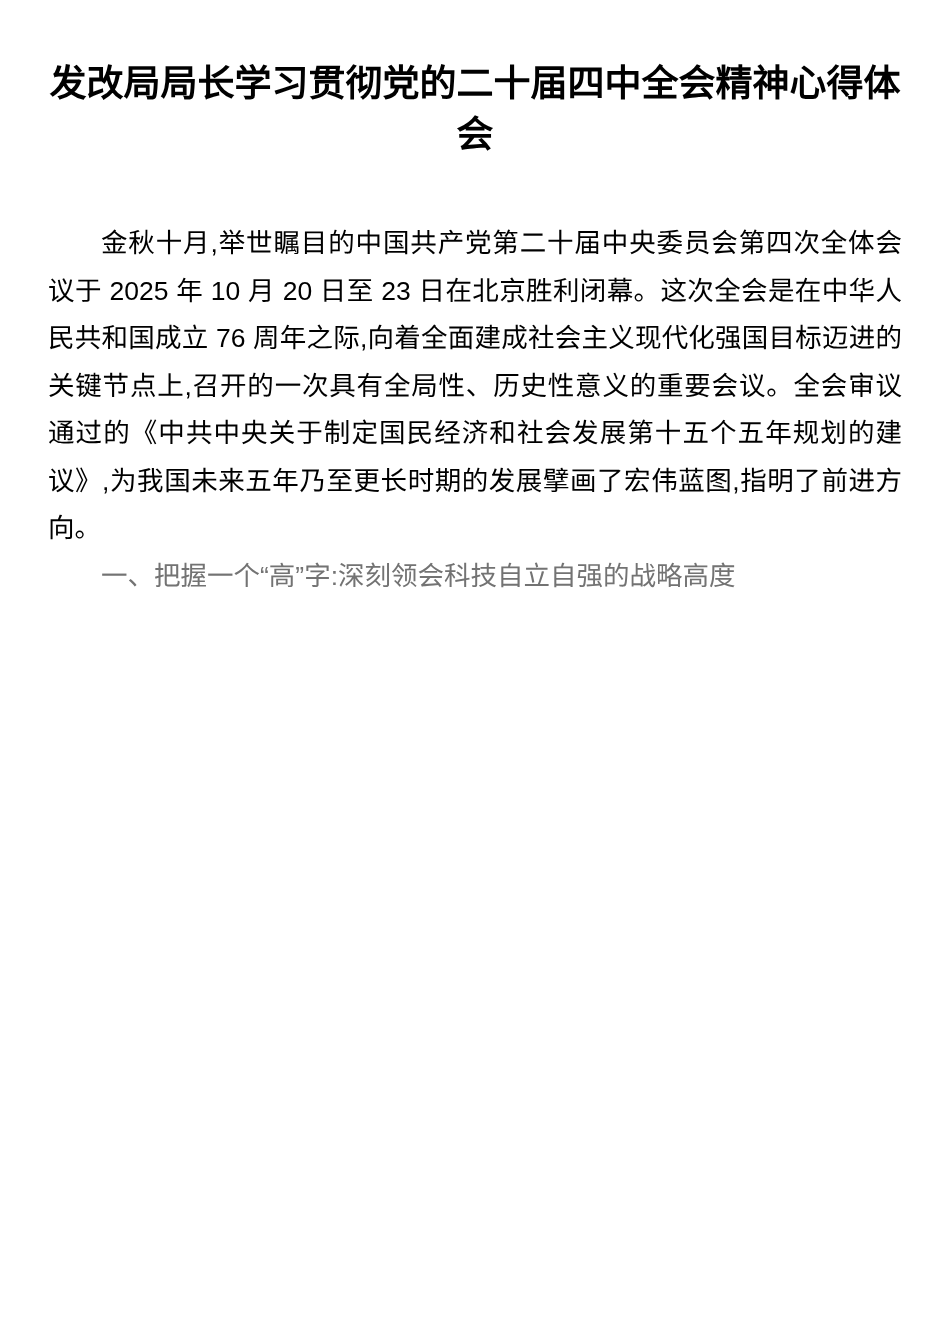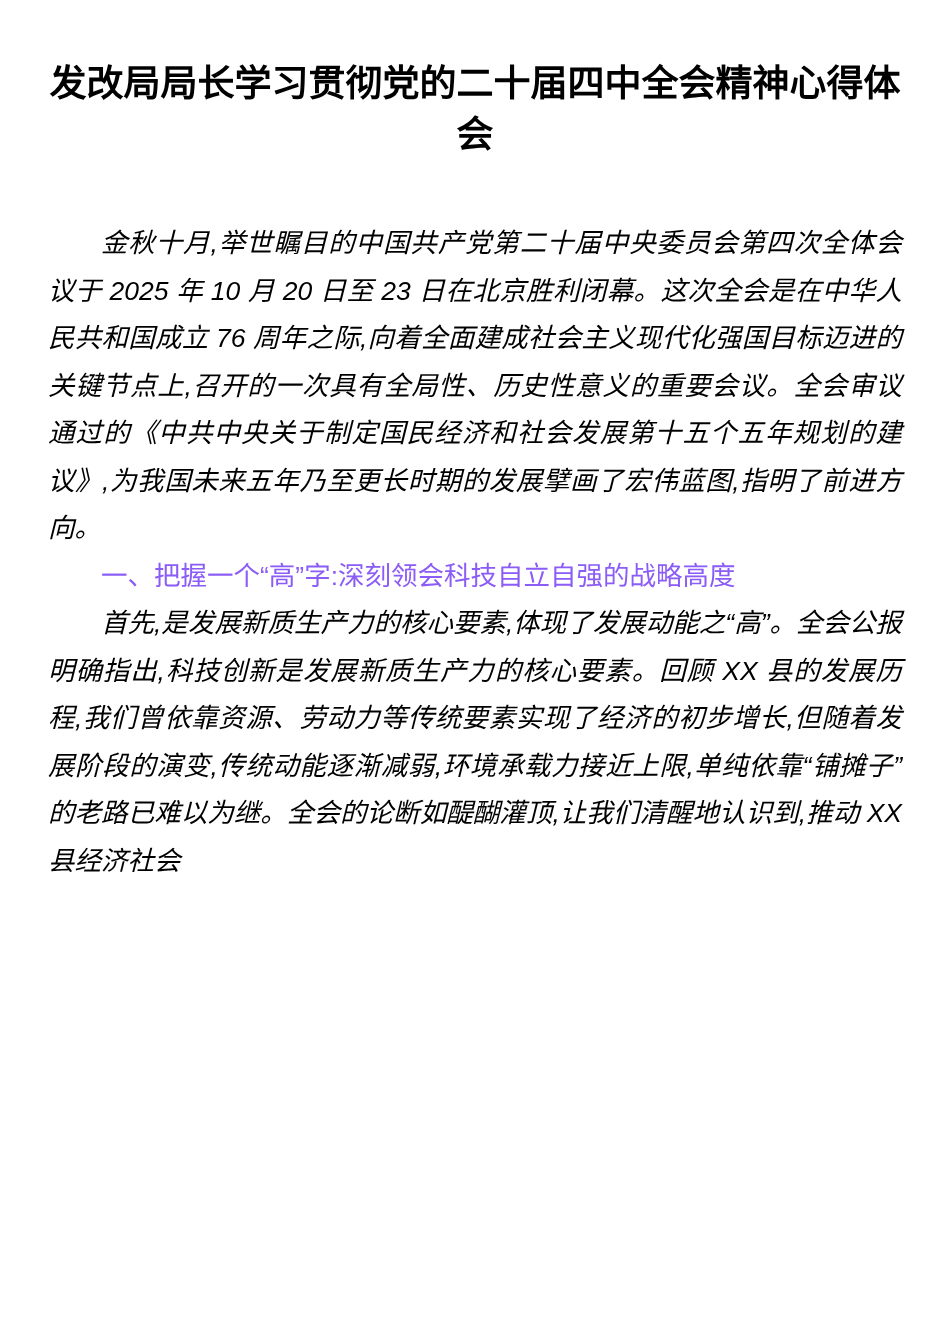--- a/index.html
+++ b/index.html
@@ -46,31 +46,30 @@
   .para {
     margin: 0;
     padding: 0;
     font-size: 26.5px;
     line-height: 47.5px;
     text-align: justify;
     text-justify: inter-ideograph;
     text-indent: 53px;
     color: #000000;
     word-break: break-all;
-    font-style: italic;
   }
 
   .heading {
     margin: 0;
     padding: 0;
     font-size: 26.5px;
     line-height: 47.5px;
     text-align: left;
     text-indent: 53px;
-    color: #8b5cf6;
+    color: #737373;
     word-break: break-all;
   }
 
   .para.last-clipped {
     
   }
 </style>
 </head>
 <body>
 
@@ -80,16 +79,15 @@
     <h1 class="doc-title">发改局局长学习贯彻党的二十届四中全会精神心得体会</h1>
 
     <div class="title-spacer"></div>
 
     <p class="para">金秋十月,举世瞩目的中国共产党第二十届中央委员会第四次全体会议于 2025 年 10 月 20 日至 23 日在北京胜利闭幕。这次全会是在中华人民共和国成立 76 周年之际,向着全面建成社会主义现代化强国目标迈进的关键节点上,召开的一次具有全局性、历史性意义的重要会议。全会审议通过的《中共中央关于制定国民经济和社会发展第十五个五年规划的建议》,为我国未来五年乃至更长时期的发展擘画了宏伟蓝图,指明了前进方向。</p>
 
 
     <p class="heading">一、把握一个“高”字:深刻领会科技自立自强的战略高度</p>
 
 
-    <p class="para last-clipped">首先,是发展新质生产力的核心要素,体现了发展动能之“高”。全会公报明确指出,科技创新是发展新质生产力的核心要素。回顾 XX 县的发展历程,我们曾依靠资源、劳动力等传统要素实现了经济的初步增长,但随着发展阶段的演变,传统动能逐渐减弱,环境承载力接近上限,单纯依靠“铺摊子”的老路已难以为继。全会的论断如醍醐灌顶,让我们清醒地认识到,推动 XX 县经济社会</p>
 
   </div>
 </div>
 
 </body></html>

